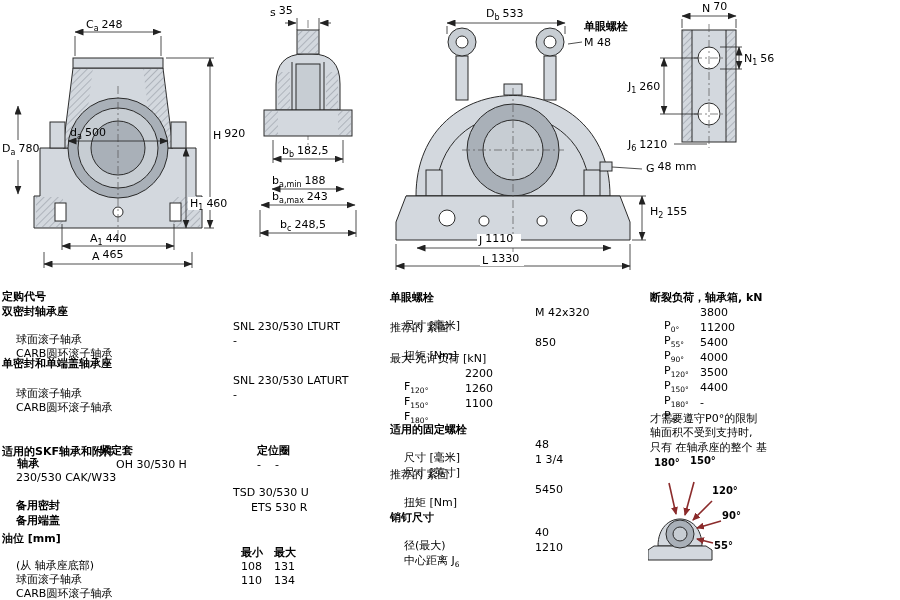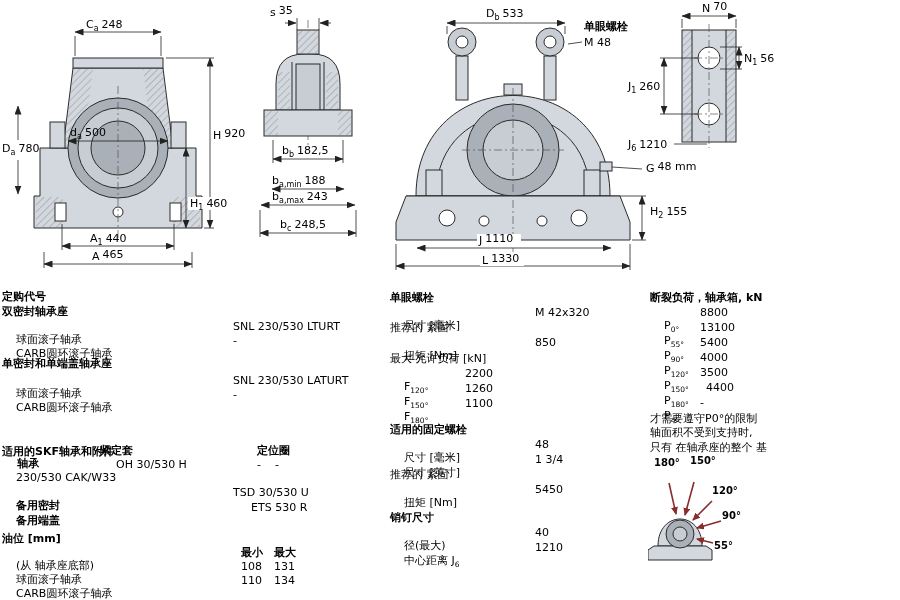--- a/index.html
+++ b/index.html
@@ -314,41 +314,41 @@
   <div class="row" style="top:251px">
     <span><span>中心距离 J</span><sub>6</sub></span>
     <span class="val" style="left:145px">1210</span>
   </div>
 </div>
 
 <div class="col" style="left:650px;top:290px;width:248px;height:308px">
   <div class="row b" style="top:1px">断裂负荷，轴承箱, kN</div>
   <div class="row" style="top:16px">
     <span><span>P</span><sub>0°</sub></span>
-    <span class="val" style="left:50px">8800</span>
+    <span class="val" style="left:50px">3800</span>
   </div>
   <div class="row" style="top:31px">
     <span><span>P</span><sub>55°</sub></span>
-    <span class="val" style="left:50px">13100</span>
+    <span class="val" style="left:50px">11200</span>
   </div>
   <div class="row" style="top:46px">
     <span><span>P</span><sub>90°</sub></span>
     <span class="val" style="left:50px">5400</span>
   </div>
   <div class="row" style="top:61px">
     <span><span>P</span><sub>120°</sub></span>
     <span class="val" style="left:50px">4000</span>
   </div>
   <div class="row" style="top:76px">
     <span><span>P</span><sub>150°</sub></span>
     <span class="val" style="left:50px">3500</span>
   </div>
   <div class="row" style="top:91px">
     <span><span>P</span><sub>180°</sub></span>
-    <span class="val" style="left:56px">4400</span>
+    <span class="val" style="left:50px">4400</span>
   </div>
   <div class="row" style="top:106px">
     <span><span>P</span><sub>a</sub></span>
     <span class="val" style="left:50px">-</span>
   </div>
   <div class="row" style="top:122px">才需要遵守P0°的限制</div>
   <div class="row" style="top:136px">轴面积不受到支持时,</div>
   <div class="row" style="top:151px">只有 在轴承座的整个 基</div>
 </div>
 

